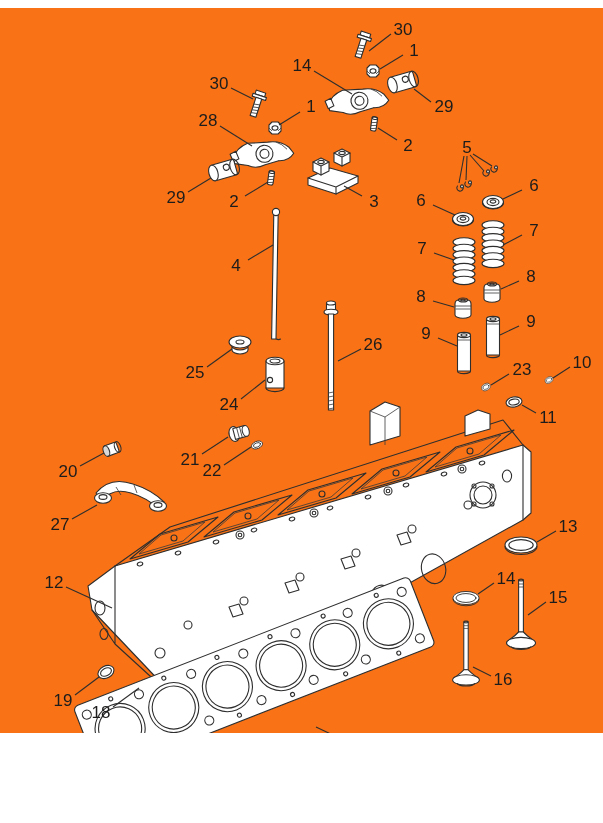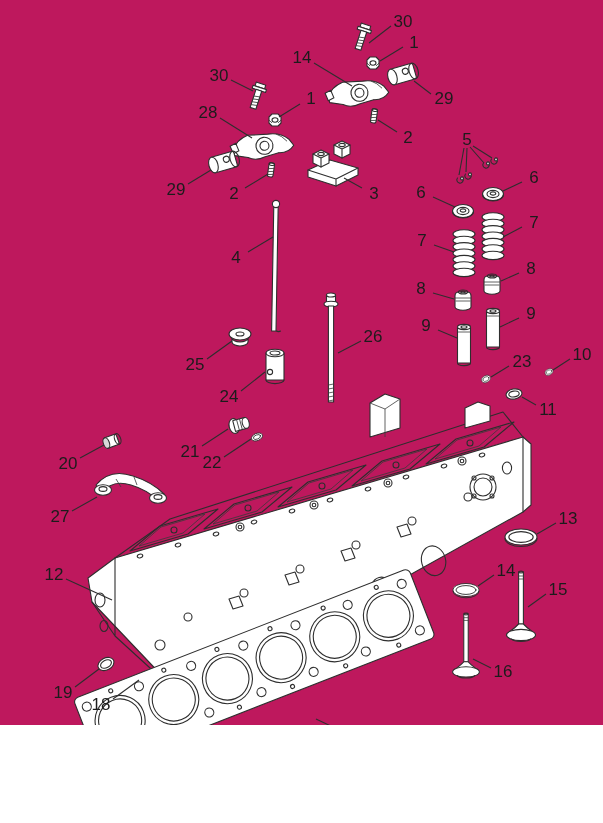--- a/index.html
+++ b/index.html
@@ -1,17 +1,17 @@
 <!DOCTYPE html>
 <html><head>
 <meta charset="utf-8">
 <style>
   html,body{margin:0;padding:0;background:#ffffff;}
-  .stage{position:relative;width:603px;height:725px;background:#be185d;overflow:hidden;
-         font-family:"Liberation Sans",sans-serif;}
+  .stage{position:relative;width:603px;height:725px;background:#f97316;overflow:hidden;
+         font-family:"Liberation Sans",sans-serif;margin-top:8px;}
   svg{position:absolute;left:0;top:0;}
   .ln{stroke:#2e2e2e;stroke-width:1.1;fill:none;stroke-linejoin:round;stroke-linecap:round;}
   .fw{stroke:#2e2e2e;stroke-width:1.1;fill:#ffffff;stroke-linejoin:round;}
   .fd{stroke:#2e2e2e;stroke-width:1.1;fill:#d8d8d8;}
   .thin{stroke:#3a3a3a;stroke-width:.8;fill:none;}
   .callout{font:17px "Liberation Sans",sans-serif;fill:#1c1c1c;}
   .leader{stroke:#2e2e2e;stroke-width:1.1;}
 </style>
 </head>
 <body>

